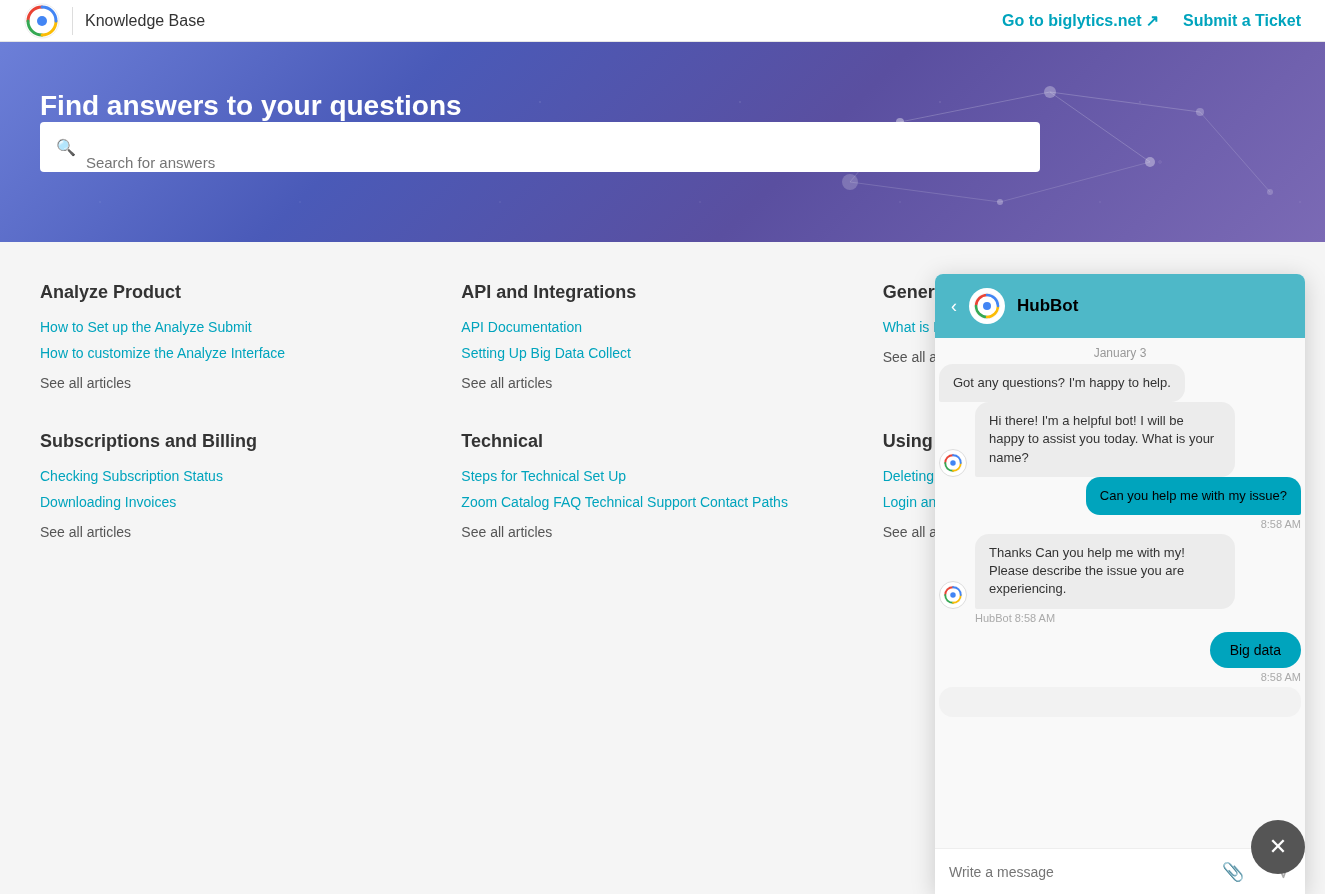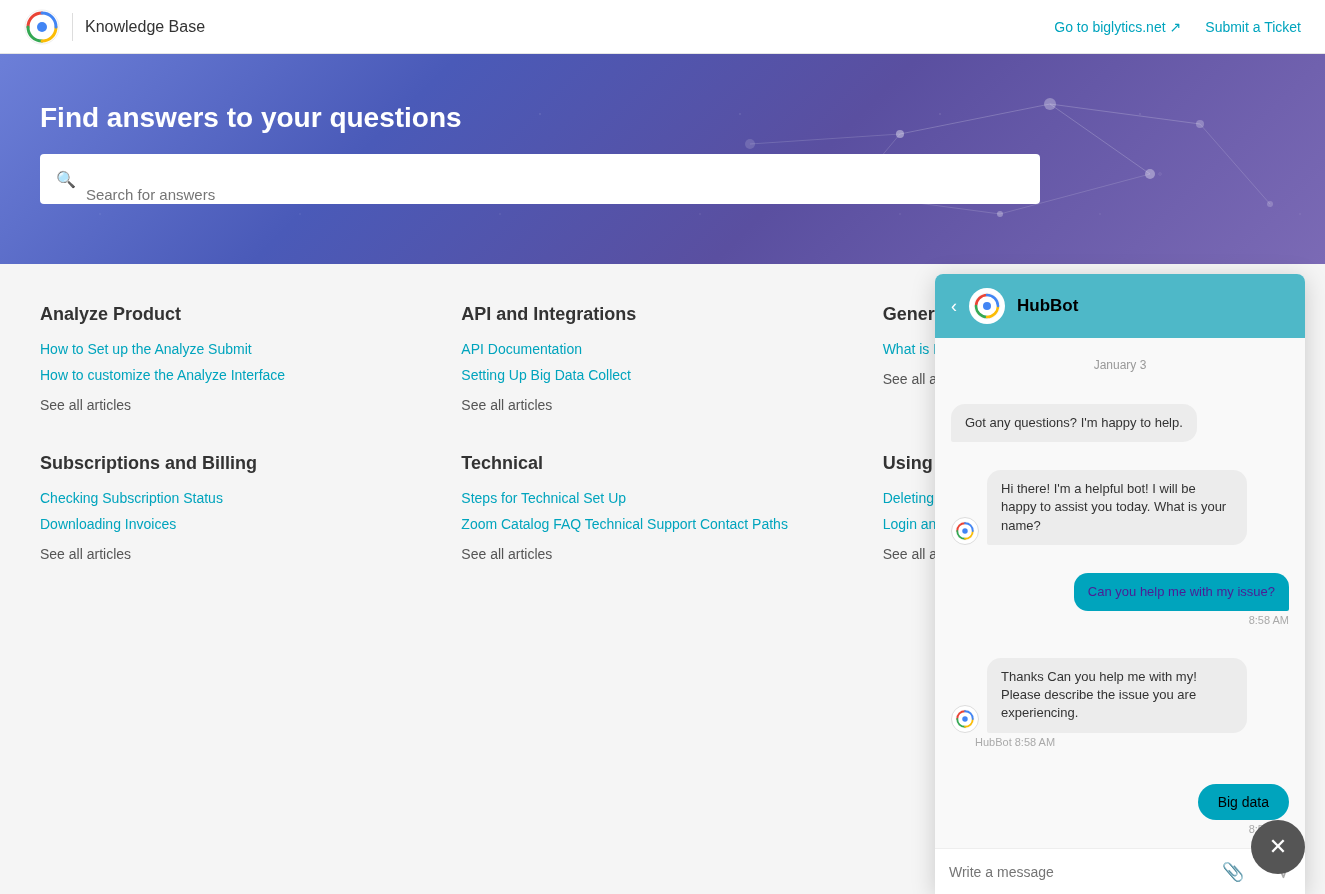--- a/index.html
+++ b/index.html
@@ -1,45 +1,45 @@
 <!DOCTYPE html>
 <html><head>
   <meta charset="utf-8">
   <style>
     * { box-sizing: border-box; margin: 0; padding: 0; }
     body { font-family: -apple-system, BlinkMacSystemFont, 'Segoe UI', Helvetica, Arial, sans-serif; background: #f5f5f5; }
 
     
     .header {
       display: flex; align-items: center; justify-content: space-between;
-      background: #fff; height: 54px; padding: 0 24px;
+      background: #fff; height: 42px; padding: 0 24px;
       border-bottom: 1px solid #e5e5e5;
     }
     .header-left { display: flex; align-items: center; gap: 12px; }
     .header-logo { width: 36px; height: 36px; }
     .header-divider { width: 1px; height: 28px; background: #ddd; }
     .header-title { font-size: 16px; color: #333; font-weight: 500; }
     .header-right { display: flex; gap: 24px; align-items: center; }
-    .header-link { color: #00a4bd; font-size: 14px; text-decoration: none; display: flex; align-items: center; gap: 4px; }
+    .header-link { color: #00a4bd; font-size: 16px; text-decoration: none; display: flex; align-items: center; gap: 4px; font-weight: bold; }
 
     
     .hero {
       background: linear-gradient(135deg, #6c7fd8 0%, #4a5ab8 30%, #5a4fa0 60%, #7b6ab5 100%);
       padding: 48px 40px 60px;
       position: relative; overflow: hidden; min-height: 200px;
     }
     .hero::before {
       content: '';
       position: absolute; top: 0; left: 0; right: 0; bottom: 0;
       background-image: radial-gradient(circle at 70% 30%, rgba(255,255,255,0.08) 1px, transparent 1px),
                         radial-gradient(circle at 80% 60%, rgba(255,255,255,0.06) 2px, transparent 2px),
                         radial-gradient(circle at 50% 80%, rgba(255,255,255,0.05) 1px, transparent 1px);
       background-size: 200px 200px;
     }
-    .hero-title { color: #fff; font-size: 28px; font-weight: 600; margin-bottom: 20px; position: relative; z-index: 1; }
+    .hero-title { color: #fff; font-size: 28px; font-weight: 600; position: relative; z-index: 1; }
     .search-bar {
       display: flex; align-items: center; background: #fff; border-radius: 4px;
       padding: 0 16px; max-width: 1000px; height: 50px; position: relative; z-index: 1;
     }
     .search-icon { color: #999; margin-right: 10px; font-size: 16px; }
     .search-input { border: none; outline: none; font-size: 15px; color: #555; width: 100%; background: transparent; margin-top: 30px; }
 
     
     .main-content { padding: 40px 40px; max-width: 1280px; }
 
@@ -62,31 +62,31 @@
     }
     .chat-header {
       background: #4eb8c8; display: flex; align-items: center; padding: 14px 16px; gap: 12px;
     }
     .chat-back { color: #fff; font-size: 18px; cursor: pointer; }
     .chat-bot-avatar {
       width: 36px; height: 36px; border-radius: 50%; background: #fff;
       display: flex; align-items: center; justify-content: center; overflow: hidden;
     }
     .chat-bot-name { color: #000000; font-size: 17px; font-weight: 600; }
-    .chat-body { flex: 1; overflow-y: auto; padding: 16px; background: #f9f9f9; display: flex; flex-direction: column; gap: 28px; }
+    .chat-body { flex: 1; overflow-y: auto; padding: 4px; background: #f9f9f9; display: flex; flex-direction: column; gap: 0; }
     .chat-date { text-align: center; font-size: 12px; color: #999; margin: 4px 0; }
     .bot-message-row { display: flex; align-items: flex-end; gap: 8px; }
     .bot-avatar-small {
       width: 28px; height: 28px; border-radius: 50%; background: #fff; border: 1px solid #ddd;
       display: flex; align-items: center; justify-content: center; flex-shrink: 0;
     }
     .bot-bubble { background: #ececec; border-radius: 14px 14px 14px 2px; padding: 10px 14px; max-width: 260px; font-size: 13px; color: #333; line-height: 1.4; }
-    .user-bubble { background: #00a4bd; color: #4c1d95; border-radius: 14px 14px 2px 14px; padding: 10px 14px; max-width: 240px; font-size: 13px; line-height: 1.4; }
+    .user-bubble { background: #00a4bd; color: #000000; border-radius: 14px 14px 2px 14px; padding: 10px 14px; max-width: 240px; font-size: 13px; line-height: 1.4; }
     .chat-time { font-size: 11px; color: #aaa; margin-top: 3px; }
-    .bot-name-time { font-size: 11px; color: #aaa; margin-top: 3px; margin-left: 24px; }
+    .bot-name-time { font-size: 11px; color: #aaa; margin-top: 3px; margin-left: 36px; }
     .user-message-row { display: flex; flex-direction: column; align-items: flex-end; margin-bottom: 4px; }
     .big-data-btn { background: #00a4bd; color: #000000; border: none; border-radius: 20px; padding: 10px 20px; font-size: 14px; cursor: pointer; align-self: flex-end; margin-top: 8px; }
     .chat-footer { padding: 10px 14px; border-top: 1px solid #eee; background: #fff; display: flex; align-items: center; gap: 26px; }
     .chat-input { flex: 1; border: none; outline: none; font-size: 14px; color: #555; background: transparent; }
     .chat-attach, .chat-send { color: #aaa; font-size: 18px; cursor: pointer; }
 
     .network-bg {
       position: absolute; top: 0; right: 0; bottom: 0; left: 0; pointer-events: none; z-index: 0;
     }
 

